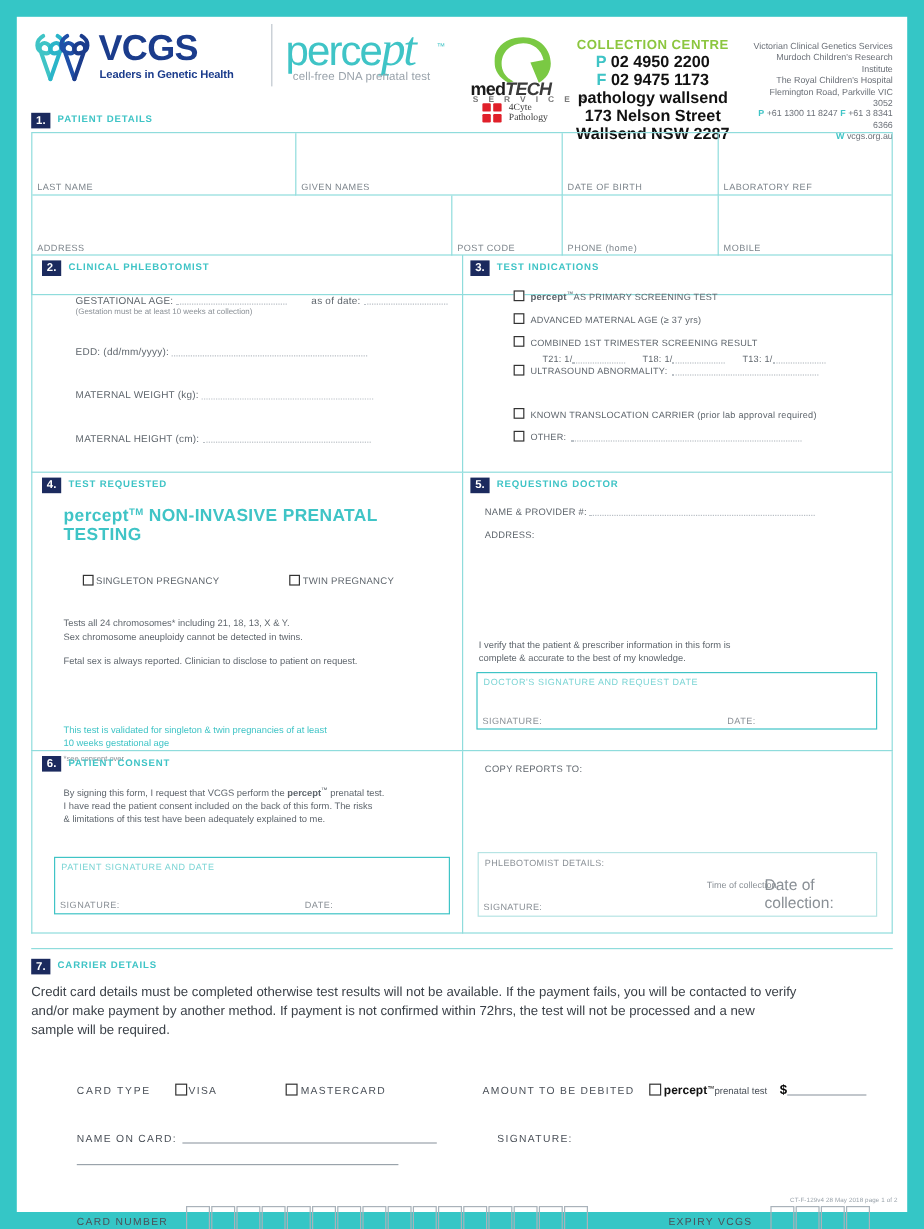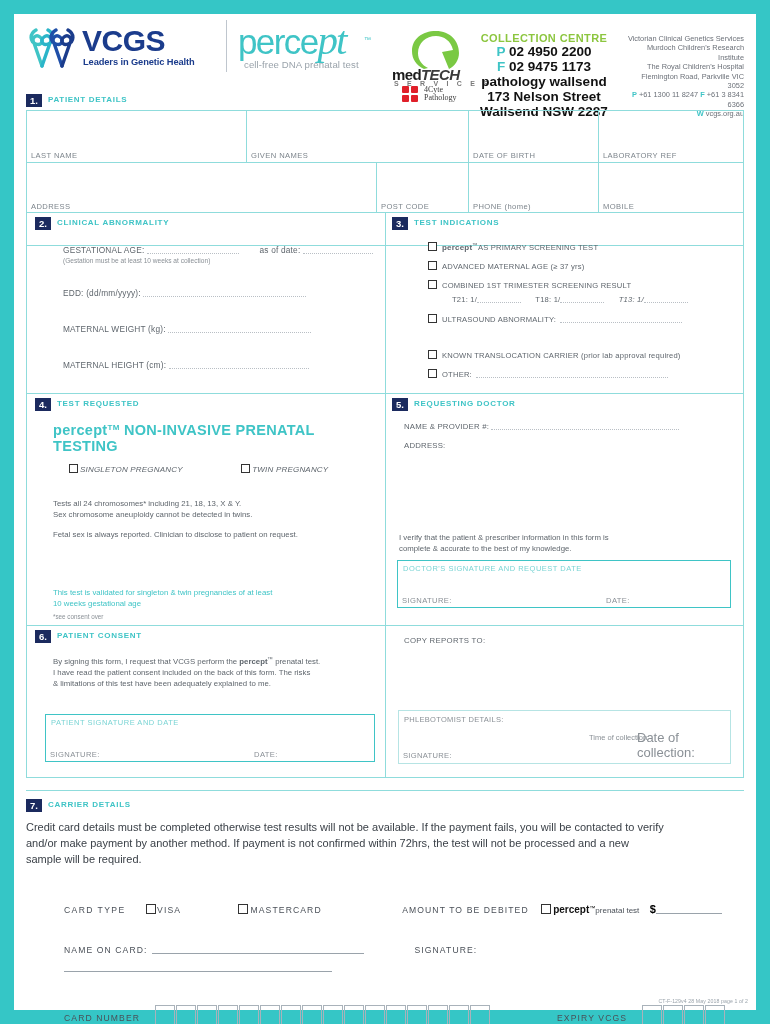--- a/index.html
+++ b/index.html
@@ -162,21 +162,21 @@
         </div>
       <div class="cellbox" style="left:572px;top:52px;width:144px;height:50px;border-right:none;border-bottom:none;">
         <span class="cap">MOBILE</span>
         </div>
     </div>
   </div>
 
   <div class="s2">
     <div class="sec-head">
       <div class="badge">2.</div>
-      <div class="sec-title">CLINICAL ABNORMALITY</div>
+      <div class="sec-title">CLINICAL PHLEBOTOMIST</div>
     </div>
     <div style="padding-left:28px;padding-top:14px;">
       <div class="fld">
         <span>GESTATIONAL AGE:</span>
         <span class="rule" style="width:92px;"></span>
         <span style="margin-left:18px;">as of date:</span>
         <span class="rule" style="width:70px;"></span>
       </div>
       <div style="font-size:6.6px;color:#8a9096;margin-top:2px;">(Gestation must be at least 10 weeks at collection)</div>
       <div class="fld" style="margin-top:24px;">
@@ -202,41 +202,41 @@
     <div style="padding-left:36px;padding-top:8px;">
       <div class="fld" style="font-size:7.6px;margin-top:3px;">
         <span class="cb"></span><b style="font-size:8px;">percept</b><span style="font-size:5.5px;vertical-align:3px;">™</span>AS PRIMARY SCREENING TEST</div>
       <div class="fld" style="font-size:7.6px;margin-top:9px;">
         <span class="cb"></span><span>ADVANCED MATERNAL AGE (≥ 37 yrs)</span></div>
       <div class="fld" style="font-size:7.6px;margin-top:9px;">
         <span class="cb"></span><span>COMBINED 1ST TRIMESTER SCREENING RESULT</span></div>
       <div class="fld" style="font-size:7.6px;margin-top:4px;padding-left:24px;">
         <span>T21: 1/</span><span class="rule" style="width:44px;"></span>
         <span style="margin-left:12px;">T18: 1/</span><span class="rule" style="width:44px;"></span>
-        <span style="margin-left:12px;font-style:italic;">T13: 1/</span><span class="rule" style="width:44px;"></span>
-      </div>
-      <div class="fld" style="font-size:7.6px;margin-top:10px;">
+        <span style="margin-left:12px;">T13: 1/</span><span class="rule" style="width:44px;"></span>
+      </div>
+      <div class="fld" style="font-size:7.6px;">
         <span class="cb"></span><span>ULTRASOUND ABNORMALITY:</span><span class="rule" style="width:122px;margin-left:4px;"></span></div>
       <div class="fld" style="font-size:7.6px;margin-top:26px;">
         <span class="cb"></span><span>KNOWN TRANSLOCATION CARRIER (prior lab approval required)</span></div>
       <div class="fld" style="font-size:7.6px;margin-top:9px;">
         <span class="cb"></span><span>OTHER:</span><span class="rule" style="width:192px;margin-left:4px;"></span></div>
     </div>
   </div>
 
   <div class="s4">
     <div class="sec-head">
       <div class="badge">4.</div>
       <div class="sec-title">TEST REQUESTED</div>
     </div>
     <div style="padding-left:18px;padding-top:10px;">
       <div style="font-size:14.5px;font-weight:bold;color:#3fc4c6;letter-spacing:0.3px;">
         <span>percept</span><span style="font-size:8px;vertical-align:5px;">TM</span><span> NON-INVASIVE PRENATAL TESTING</span>
       </div>
-      <div style="margin-top:4px;padding-left:16px;font-style:italic;">
+      <div style="margin-top:20px;padding-left:16px;">
         <span class="fld" style="font-size:8px;">
           <span class="cb" style="margin-right:2px;"></span><span>SINGLETON PREGNANCY</span></span>
         <span class="fld" style="font-size:8px;margin-left:54px;">
           <span class="cb" style="margin-right:2px;"></span><span>TWIN PREGNANCY</span></span>
       </div>
       <div style="margin-top:22px;font-size:7.8px;color:#5f666d;line-height:11px;">
         <div>Tests all 24 chromosomes* including 21, 18, 13, X &amp; Y.</div>
         <div>Sex chromosome aneuploidy cannot be detected in twins.</div>
         <div style="margin-top:9px;">Fetal sex is always reported. Clinician to disclose to patient on request.</div>
       </div>

